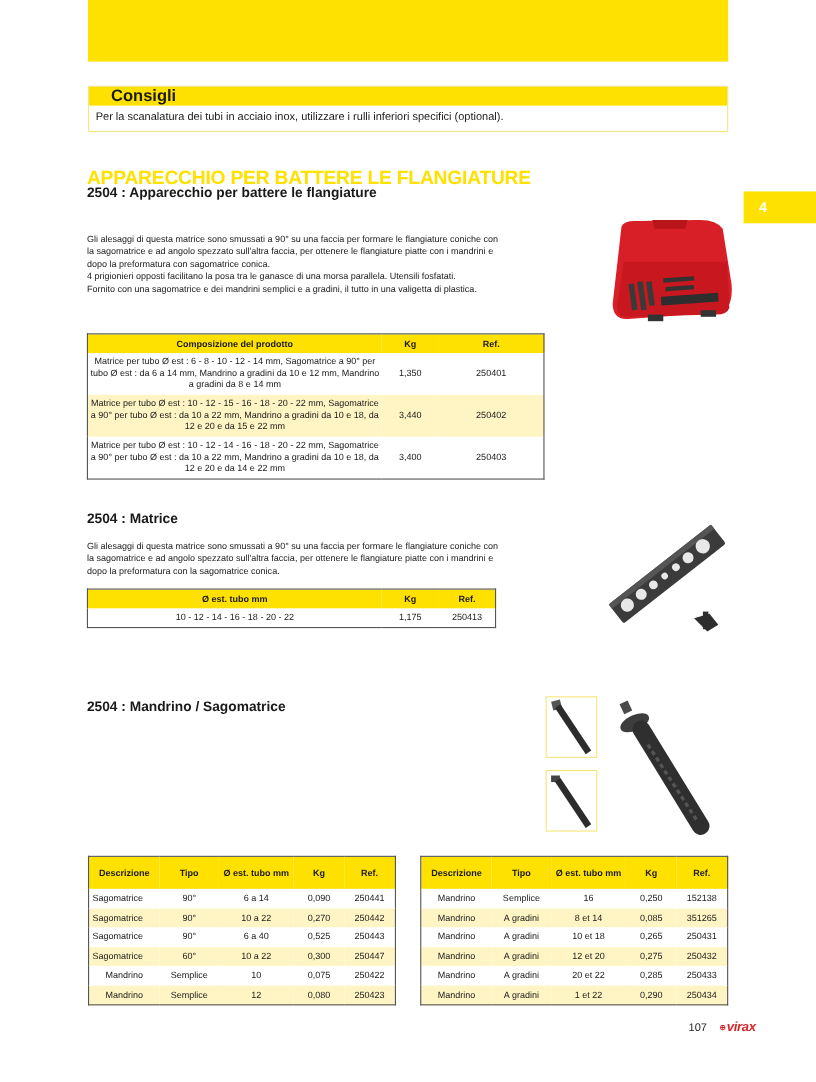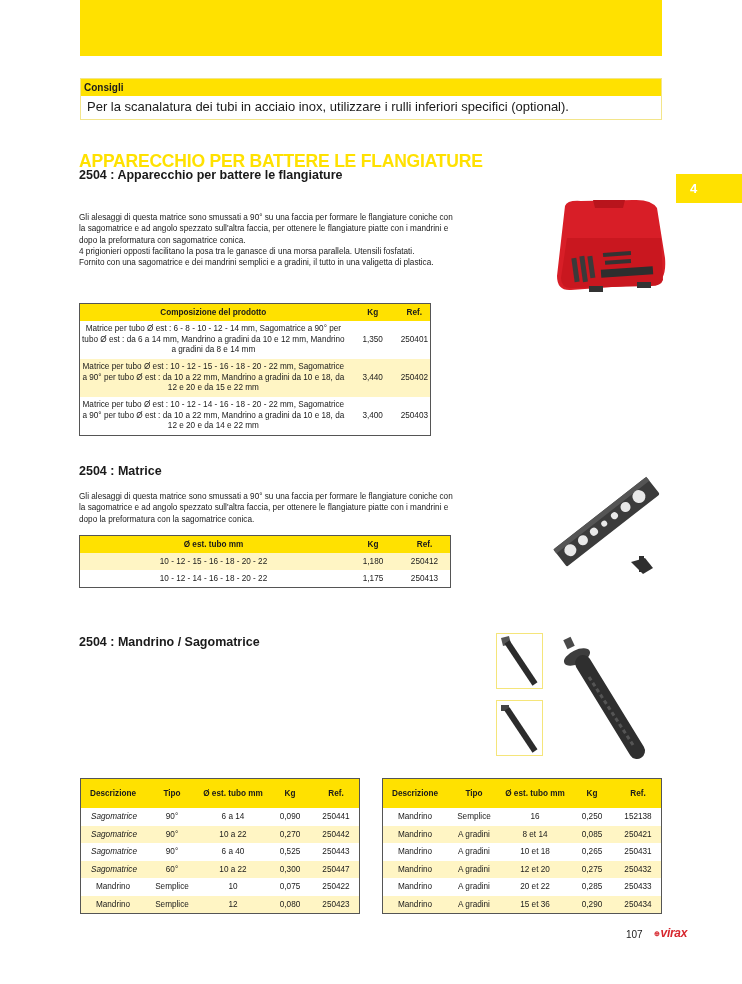--- a/index.html
+++ b/index.html
@@ -3,34 +3,34 @@
 <meta charset="utf-8">
 <style>
   html, body { margin: 0; padding: 0; }
   body {
     width: 742px; height: 984px; position: relative; overflow: hidden;
     background: #ffffff; font-family: "Liberation Sans", sans-serif; color: #1a1a1a;
   }
   .abs { position: absolute; }
   .banner { left: 80px; top: 0; width: 582px; height: 56px; background: #ffe100; }
   .tip { left: 80px; top: 78px; width: 580px; height: 40px; border: 1px solid #f3e58a; background: #fff; }
-  .tip-head { height: 17px; background: #ffe100; font-size: 10px; font-weight: bold; line-height: 17px; padding-left: 3px; }
-  .tip-body { font-size: 13px; line-height: 22px; padding-left: 6px; }
+  .tip-head { height: 17px; background: #ffe100; font-size: 15px; font-weight: bold; line-height: 17px; padding-left: 20px; }
+  .tip-body { font-size: 10px; line-height: 22px; padding-left: 6px; }
   .section-title { left: 79px; top: 151px; font-size: 17.5px; font-weight: bold; color: #ffe100; letter-spacing: -0.2px; white-space: nowrap; }
   .chapter-tab { left: 676px; top: 174px; width: 66px; height: 29px; background: #ffe100; color: #fff; font-weight: bold; font-size: 13px; line-height: 29px; padding-left: 14px; box-sizing: border-box; }
   .prod-title { font-size: 12.5px; font-weight: bold; white-space: nowrap; }
   .desc { font-size: 8.2px; line-height: 11.3px; width: 380px; }
   table { border-collapse: collapse; position: absolute; font-size: 8.2px; }
   table.framed { border: 1px solid #555; }
   th { background: #ffe100; font-weight: bold; text-align: center; }
   td { text-align: center; }
   tr.alt td { background: #fff5c4; }
   td.ref { font-weight: normal; }
-  td.left { text-align: center; padding-left: 3px; font-style: italic; }
-  .t1 { left: 79px; top: 303px; width: 352px; }
+  td.left { text-align: left; padding-left: 3px; }
+  .t1 { left: 79px; top: 303px; width: 416px; }
   .t1 th { height: 15px; }
   .t1 td { line-height: 10.7px; height: 36px; padding: 1px 2px; }
   .t2 { left: 79px; top: 535px; width: 372px; }
   .t2 th { height: 15px; }
   .t2 td { height: 15px; }
   .t3 { left: 80px; top: 778px; width: 280px; }
   .t4 { left: 382px; top: 778px; width: 280px; }
   .t3 th, .t4 th { height: 27px; line-height: 10px; font-size: 8.2px; }
   .t3 td, .t4 td { height: 15.5px; }
   .img-box { position: absolute; border: 1px solid #f5e57a; background: #fff; }
@@ -120,25 +120,20 @@
 
 <table class="framed t2">
   <thead>
     <tr>
       <th style="width:265px">Ø est. tubo mm</th>
       <th style="width:50px">Kg</th>
       <th>Ref.</th>
     </tr>
   </thead>
   <tbody>
-    <tr class="alt">
-      <td>10 - 12 - 15 - 16 - 18 - 20 - 22</td>
-      <td>1,180</td>
-      <td class="ref">250412</td>
-    </tr>
     <tr>
       <td>10 - 12 - 14 - 16 - 18 - 20 - 22</td>
       <td>1,175</td>
       <td class="ref">250413</td>
     </tr>
   </tbody>
 </table>
 
 <div class="abs prod-title" style="left:79px; top:635px;">2504 : Mandrino / Sagomatrice</div>
 
@@ -233,21 +228,21 @@
         <td>Semplice</td>
         <td>16</td>
         <td>0,250</td>
         <td class="ref">152138</td>
       </tr>
       <tr class="alt">
         <td>Mandrino</td>
         <td>A gradini</td>
         <td>8 et 14</td>
         <td>0,085</td>
-        <td class="ref">250421</td>
+        <td class="ref">351265</td>
       </tr>
       <tr>
         <td>Mandrino</td>
         <td>A gradini</td>
         <td>10 et 18</td>
         <td>0,265</td>
         <td class="ref">250431</td>
       </tr>
       <tr class="alt">
         <td>Mandrino</td>
@@ -259,21 +254,21 @@
       <tr>
         <td>Mandrino</td>
         <td>A gradini</td>
         <td>20 et 22</td>
         <td>0,285</td>
         <td class="ref">250433</td>
       </tr>
       <tr class="alt">
         <td>Mandrino</td>
         <td>A gradini</td>
-        <td>15 et 36</td>
+        <td>1 et 22</td>
         <td>0,290</td>
         <td class="ref">250434</td>
       </tr>
     </tbody>
 </table>
 
 <div class="abs footer-num">107</div>
 <div class="abs footer-logo"><span class="dot">⊕</span><span>virax</span></div>
 
 </body></html>

